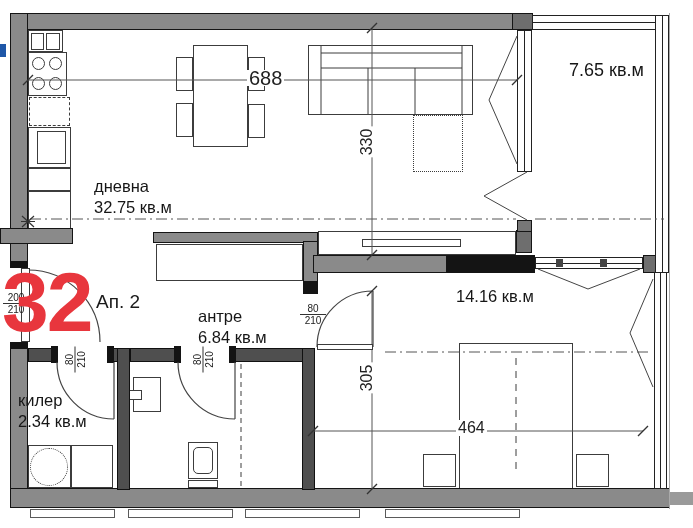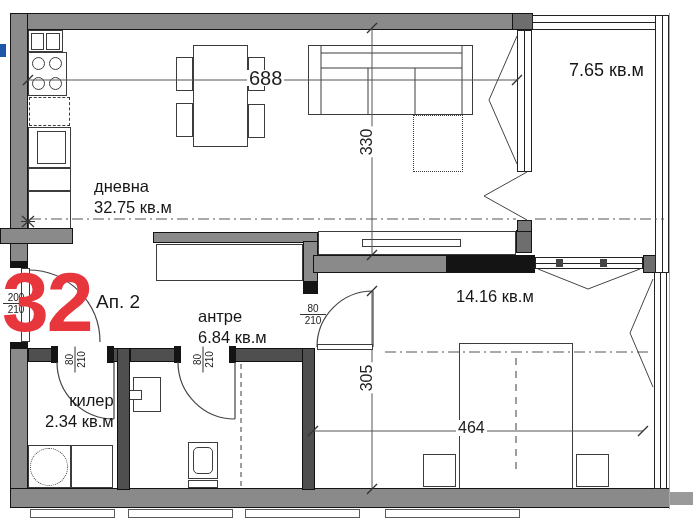--- a/index.html
+++ b/index.html
@@ -176,21 +176,21 @@
   <div class="lbl" style="left:198px;top:286px;margin-top:20px;">
     <div>антре</div>
     <div>6.84 кв.м</div>
   </div>
   <div class="lbl" style="left:456px;top:286px;">
     <div>14.16 кв.м</div>
   </div>
   <div class="lbl" style="left:569px;top:58px;font-size:18px;line-height:24px;">
     <div>7.65 кв.м</div>
   </div>
-  <div class="lbl" style="left:45px;top:390px;text-align:right;">
+  <div class="lbl" style="left:18px;top:390px;">
     <div>килер</div>
     <div>2.34 кв.м</div>
   </div>
 
   <div id="apnum" style="color:#e8363d;">32</div>
   <div id="aplbl">Ап. 2</div>
 
   <div class="dim" style="left:247px;top:70px;font-size:20px;">688</div>
   <div class="dim rot" style="left:352px;top:134px;font-size:16px;">330</div>
   <div class="dim rot" style="left:352px;top:370px;font-size:16px;">305</div>

